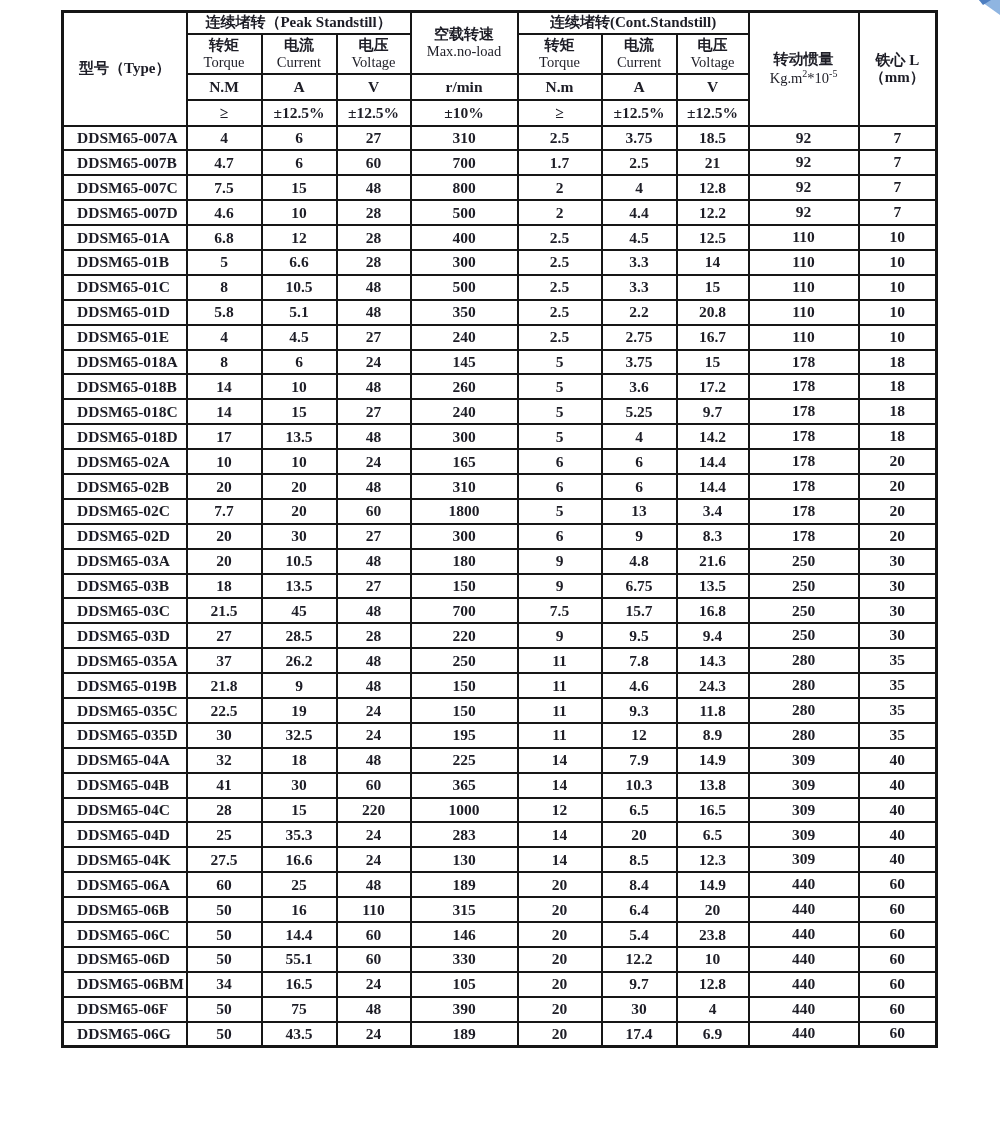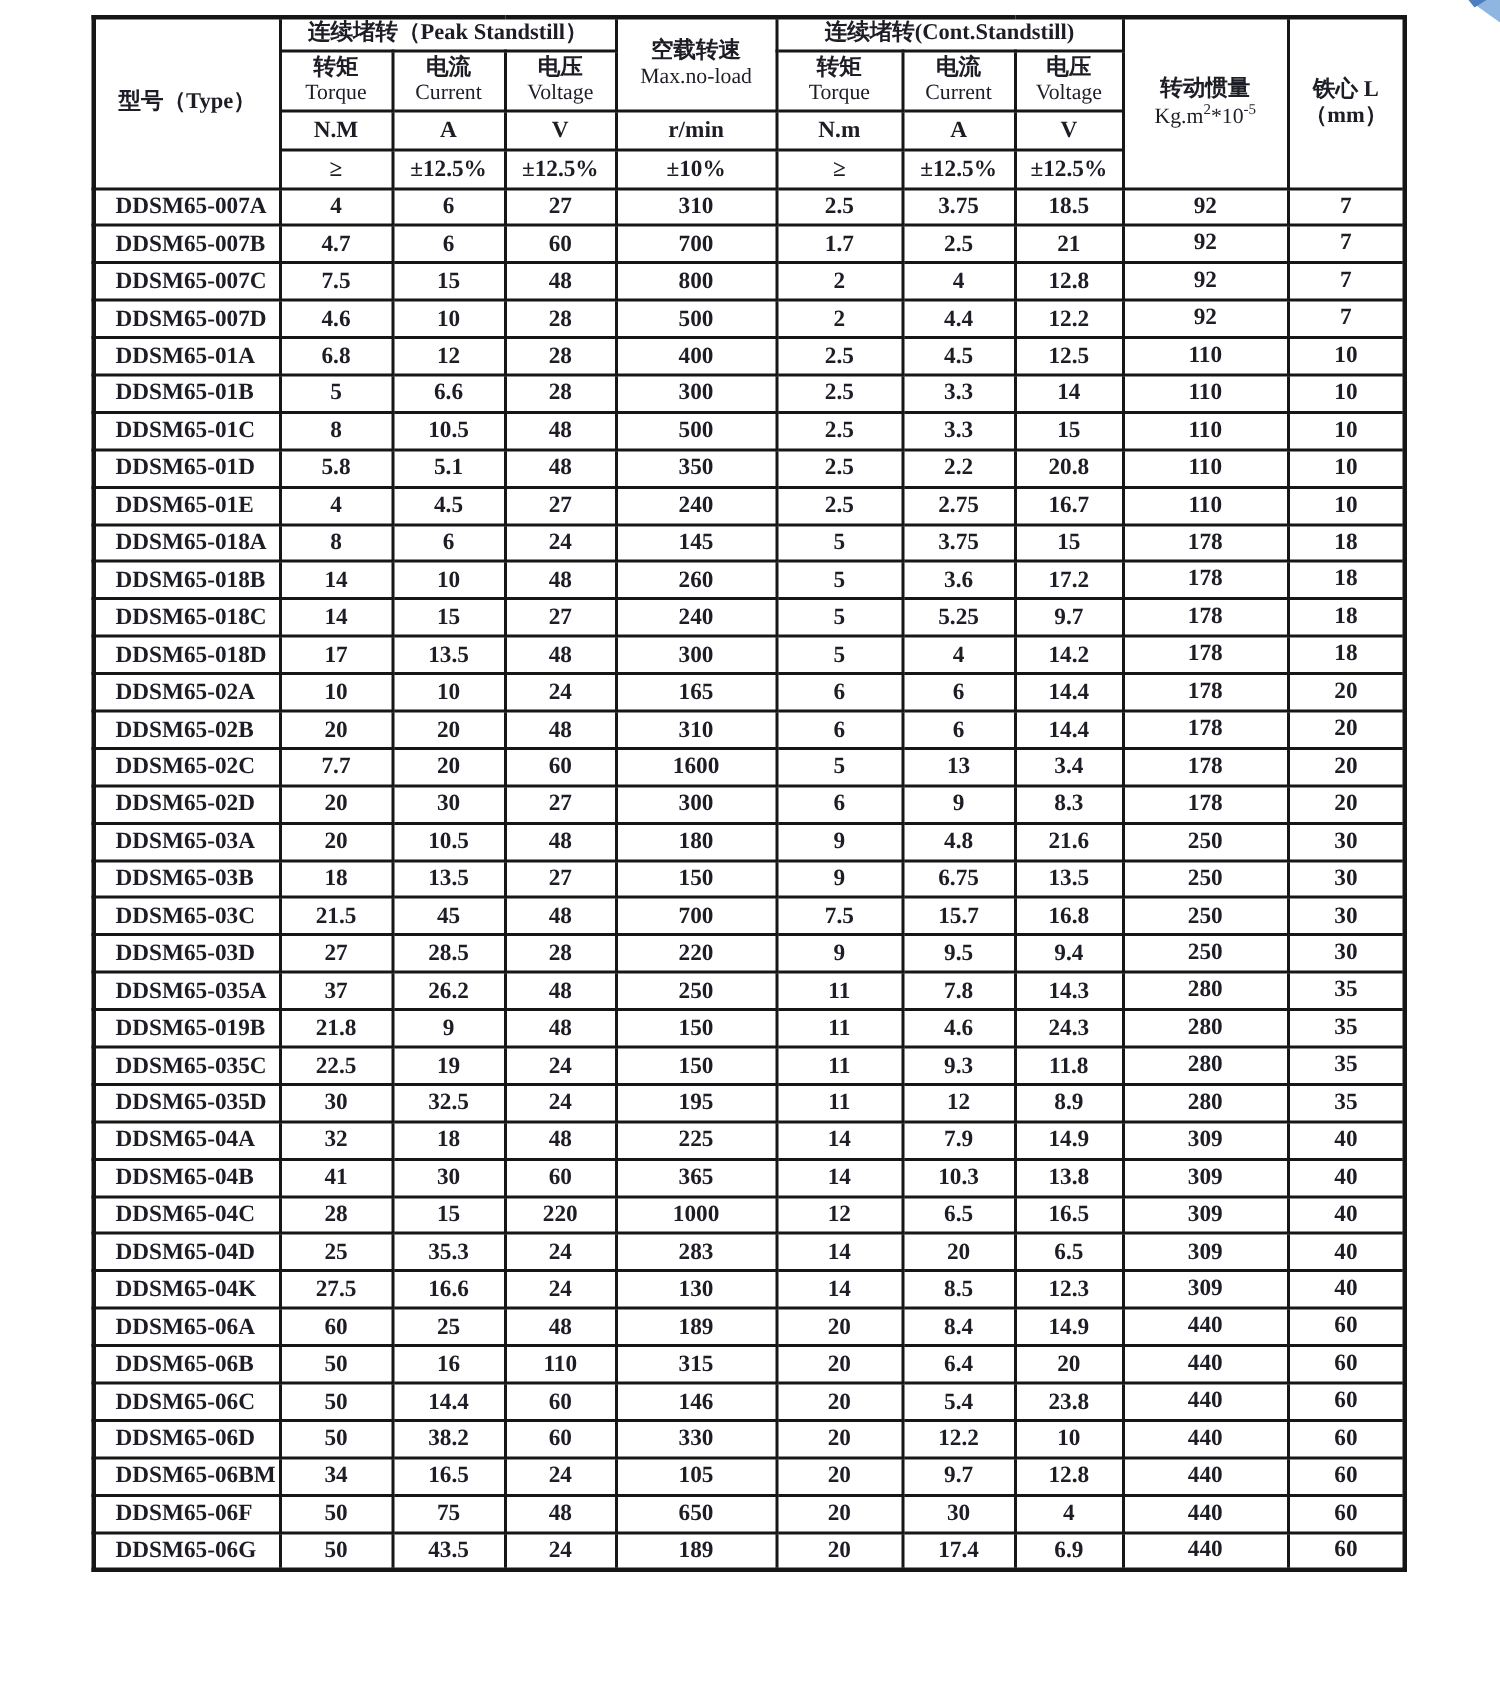--- a/index.html
+++ b/index.html
@@ -317,21 +317,21 @@
           <td class="">6</td>
           <td class="">14.4</td>
           <td class="c-low">178</td>
           <td class="c-low">20</td>
         </tr>
         <tr>
           <td class="c-type">DDSM65-02C</td>
           <td class="">7.7</td>
           <td class="">20</td>
           <td class="">60</td>
-          <td class="">1600</td>
+          <td class="">1800</td>
           <td class="">5</td>
           <td class="">13</td>
           <td class="">3.4</td>
           <td class="c-low">178</td>
           <td class="c-low">20</td>
         </tr>
         <tr>
           <td class="c-type">DDSM65-02D</td>
           <td class="">20</td>
           <td class="">30</td>
@@ -531,21 +531,21 @@
           <td class="">146</td>
           <td class="">20</td>
           <td class="">5.4</td>
           <td class="">23.8</td>
           <td class="c-low">440</td>
           <td class="c-low">60</td>
         </tr>
         <tr>
           <td class="c-type">DDSM65-06D</td>
           <td class="">50</td>
-          <td class="">38.2</td>
+          <td class="">55.1</td>
           <td class="">60</td>
           <td class="">330</td>
           <td class="">20</td>
           <td class="">12.2</td>
           <td class="">10</td>
           <td class="c-low">440</td>
           <td class="c-low">60</td>
         </tr>
         <tr>
           <td class="c-type">DDSM65-06BM</td>
@@ -557,21 +557,21 @@
           <td class="">9.7</td>
           <td class="">12.8</td>
           <td class="c-low">440</td>
           <td class="c-low">60</td>
         </tr>
         <tr>
           <td class="c-type">DDSM65-06F</td>
           <td class="">50</td>
           <td class="">75</td>
           <td class="">48</td>
-          <td class="">650</td>
+          <td class="">390</td>
           <td class="">20</td>
           <td class="">30</td>
           <td class="">4</td>
           <td class="c-low">440</td>
           <td class="c-low">60</td>
         </tr>
         <tr>
           <td class="c-type">DDSM65-06G</td>
           <td class="">50</td>
           <td class="">43.5</td>

